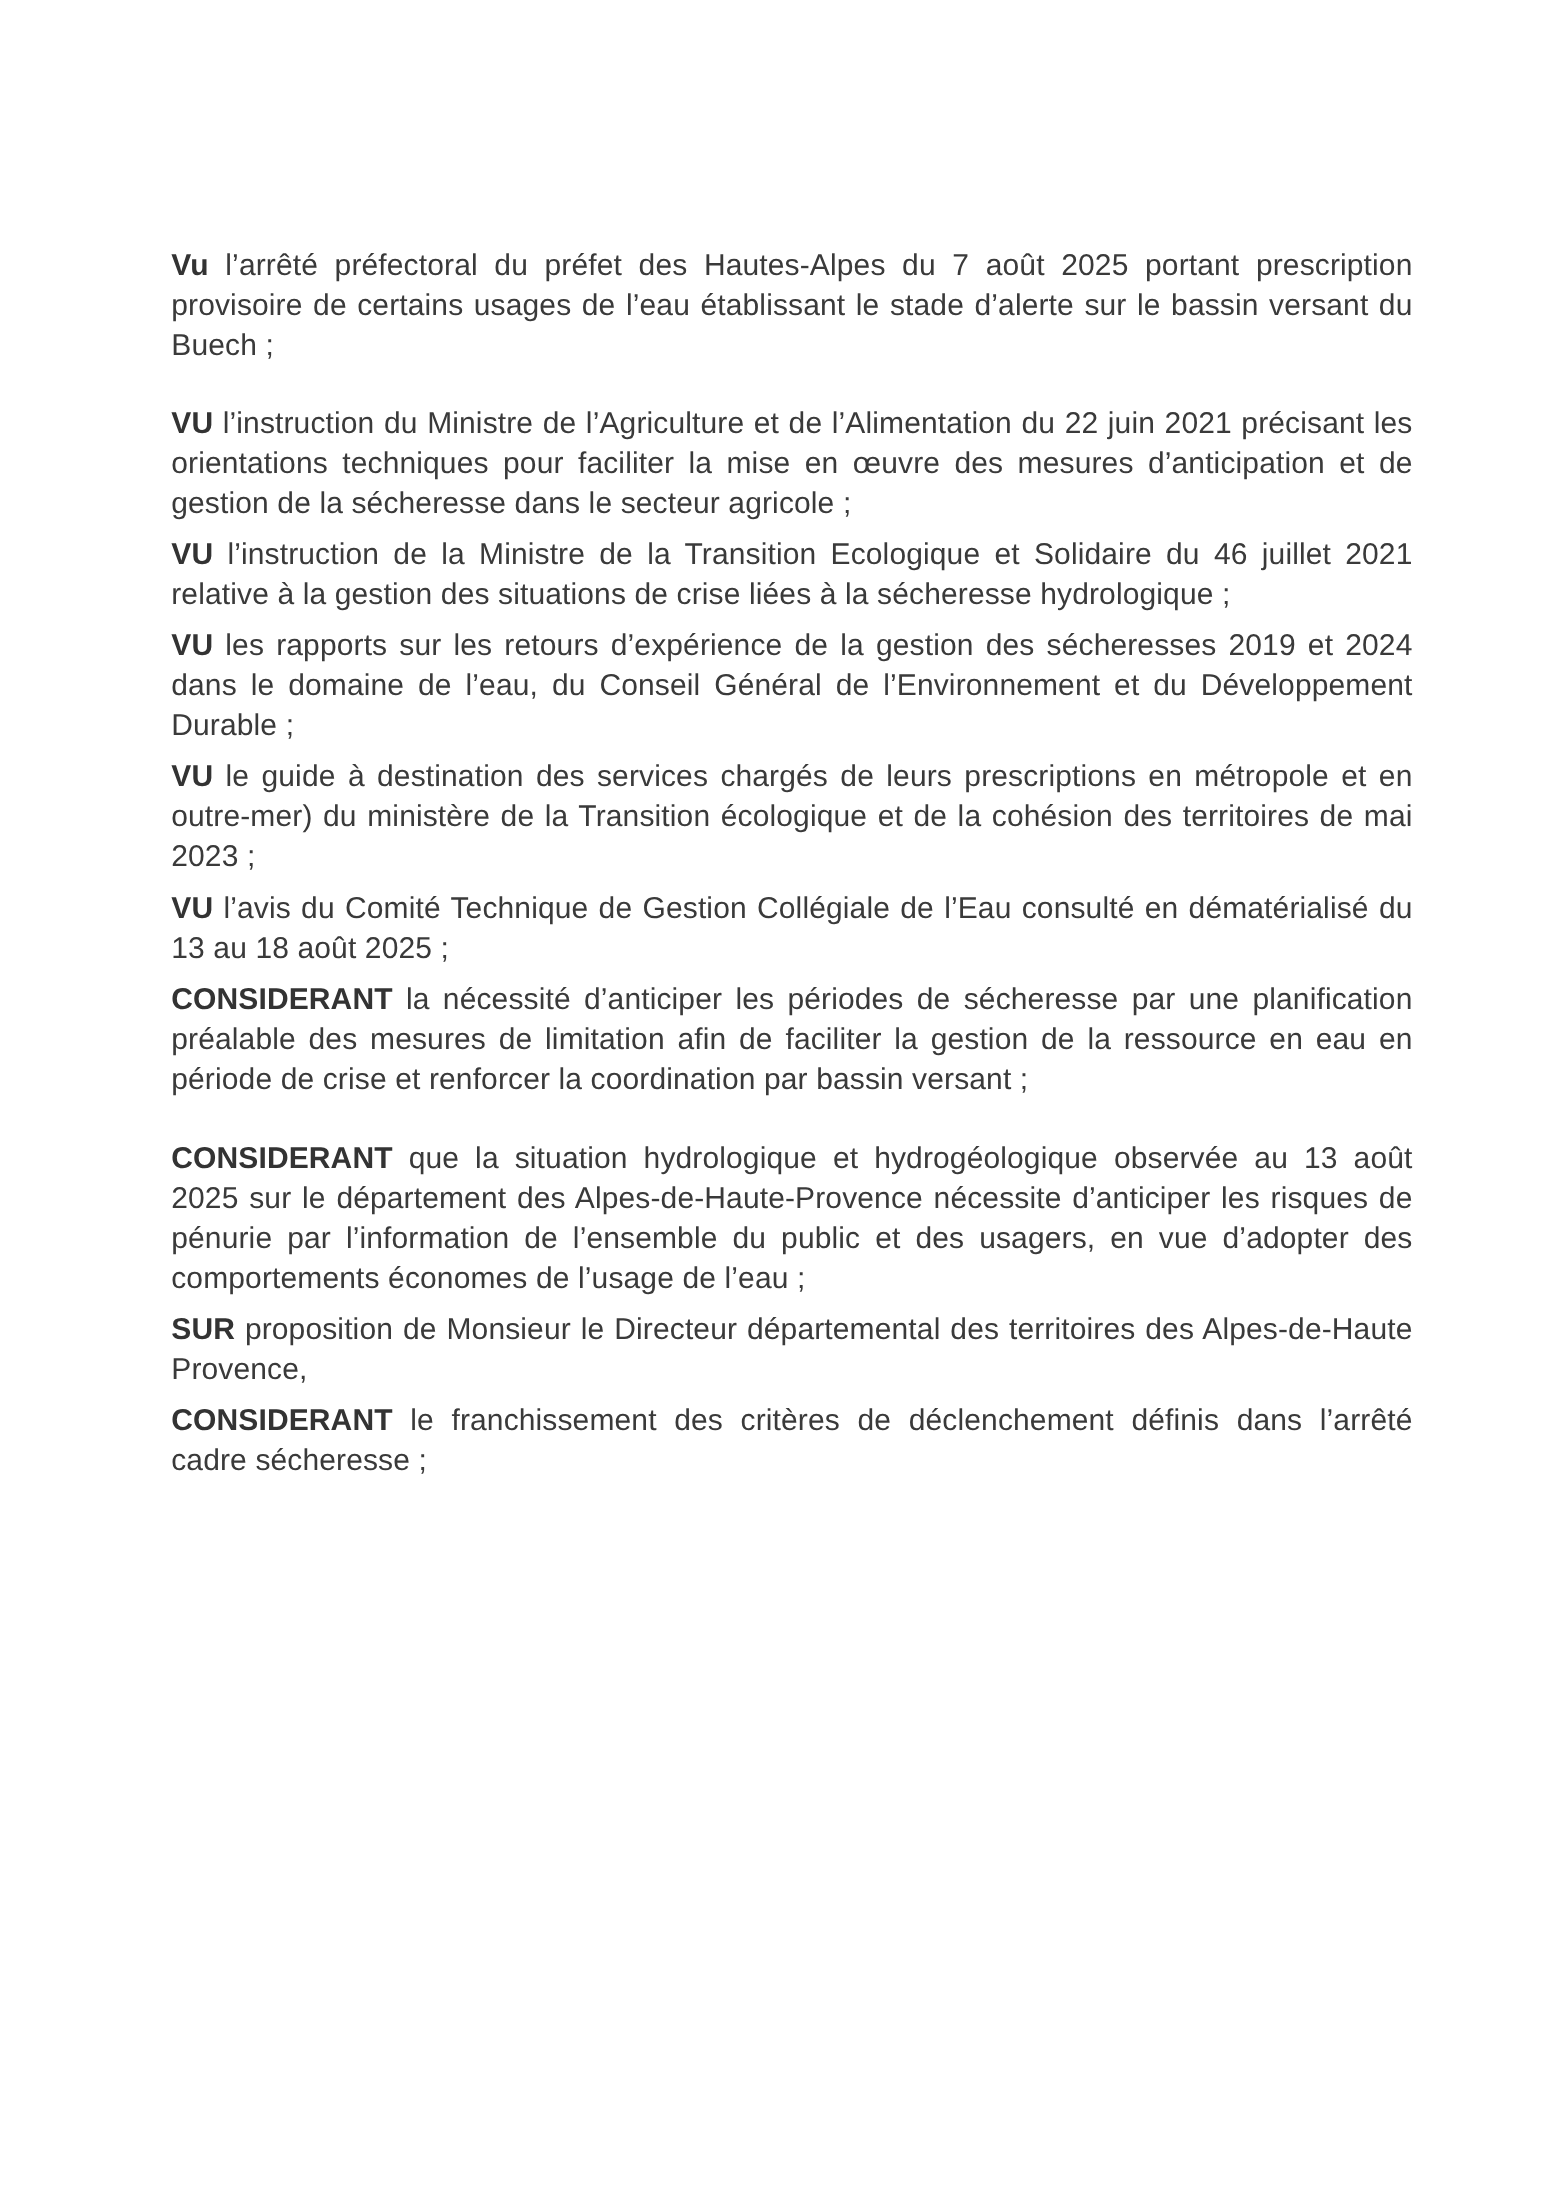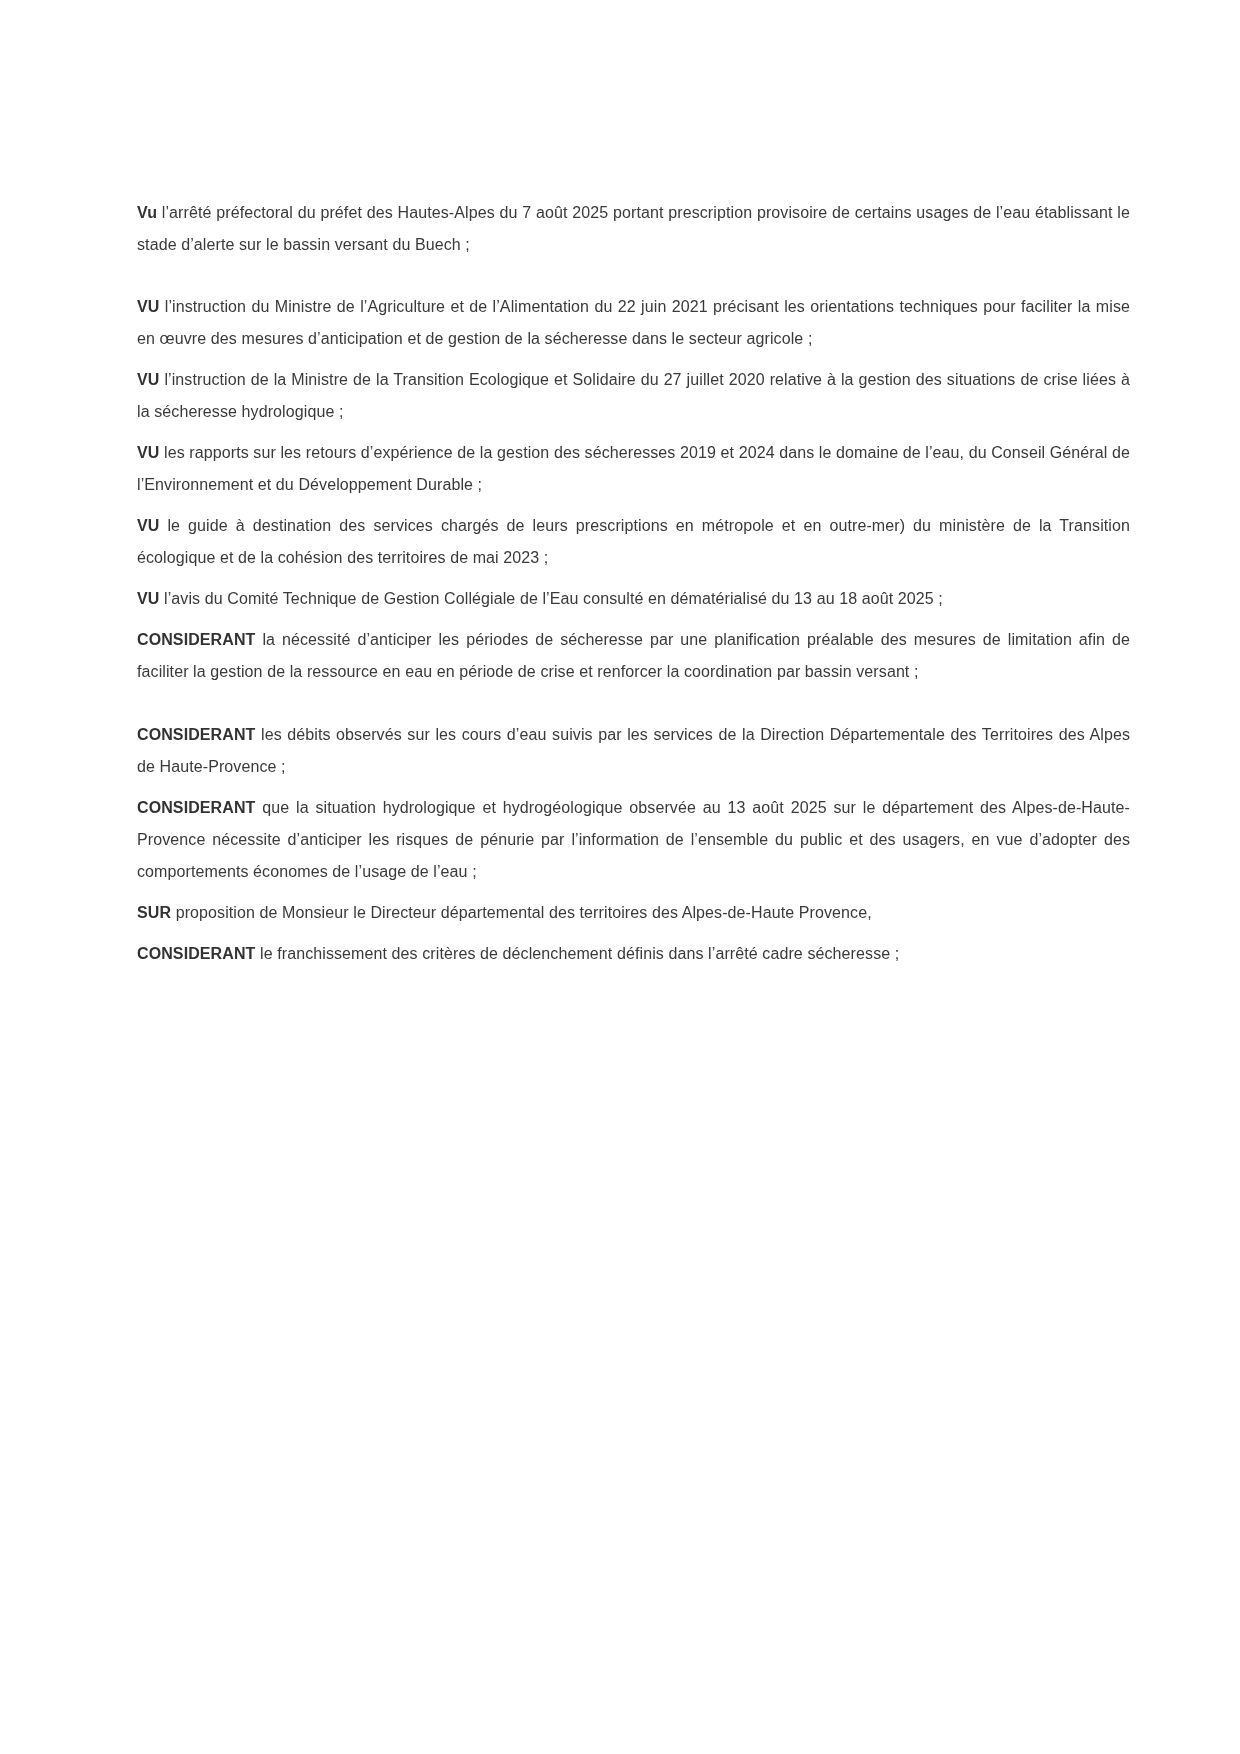--- a/index.html
+++ b/index.html
@@ -18,21 +18,21 @@
     position: absolute;
     inset: 0;
     background: #ffffff;
   }
   .content {
     position: absolute;
     left: 137px;
     top: 197px;
     width: 993px;
     color: #3a3a3a;
-    font-size: 16px;
+    font-size: 24px;
     line-height: 32px;
     letter-spacing: 0.1px;
   }
   .para {
     margin: 0 0 9px 0;
     text-align: justify;
     text-justify: inter-word;
   }
   .para.gap-large  { margin-bottom: 30px; }
   .para.gap-medium { margin-bottom: 31px; }
@@ -41,23 +41,22 @@
     color: #333333;
   }
 </style>
 </head>
 <body>
 
 <div class="page">
   <div class="content" style="background: rgb(255, 255, 255);">
       <p class="para gap-large"><span class="kw">Vu</span><span> l’arrêté préfectoral du préfet des Hautes-Alpes du 7 août 2025 portant prescription provisoire de certains usages de l’eau établissant le stade d’alerte sur le bassin versant du Buech ;</span></p>
       <p class="para"><span class="kw">VU</span><span> l’instruction du Ministre de l’Agriculture et de l’Alimentation du 22 juin 2021 précisant les orientations techniques pour faciliter la mise en œuvre des mesures d’anticipation et de gestion de la sécheresse dans le secteur agricole ;</span></p>
-      <p class="para"><span class="kw">VU</span><span> l’instruction de la Ministre de la Transition Ecologique et Solidaire du 27 juillet 2020 relative à la gestion des situations de crise liées à la sécheresse hydrologique ;</span></p>
+      <p class="para"><span class="kw">VU</span><span> l’instruction de la Ministre de la Transition Ecologique et Solidaire du 46 juillet 2021 relative à la gestion des situations de crise liées à la sécheresse hydrologique ;</span></p>
       <p class="para"><span class="kw">VU</span><span> les rapports sur les retours d’expérience de la gestion des sécheresses 2019 et 2024 dans le domaine de l’eau, du Conseil Général de l’Environnement et du Développement Durable ;</span></p>
       <p class="para"><span class="kw">VU</span><span> le guide à destination des services chargés de leurs prescriptions en métropole et en outre-mer) du ministère de la Transition écologique et de la cohésion des territoires de mai 2023 ;</span></p>
       <p class="para"><span class="kw">VU</span><span> l’avis du Comité Technique de Gestion Collégiale de l’Eau consulté en dématérialisé du 13 au 18 août 2025 ;</span></p>
       <p class="para gap-medium"><span class="kw">CONSIDERANT</span><span> la nécessité d’anticiper les périodes de sécheresse par une planification préalable des mesures de limitation afin de faciliter la gestion de la ressource en eau en période de crise et renforcer la coordination par bassin versant ;</span></p>
-      <p class="para"><span class="kw">CONSIDERANT</span><span> les débits observés sur les cours d’eau suivis par les services de la Direction Départementale des Territoires des Alpes de Haute-Provence ;</span></p>
       <p class="para"><span class="kw">CONSIDERANT</span><span> que la situation hydrologique et hydrogéologique observée au 13 août 2025 sur le département des Alpes-de-Haute-Provence nécessite d’anticiper les risques de pénurie par l’information de l’ensemble du public et des usagers, en vue d’adopter des comportements économes de l’usage de l’eau ;</span></p>
       <p class="para"><span class="kw">SUR</span><span> proposition de Monsieur le Directeur départemental des territoires des Alpes-de-Haute Provence,</span></p>
       <p class="para"><span class="kw">CONSIDERANT</span><span> le franchissement des critères de déclenchement définis dans l’arrêté cadre sécheresse ;</span></p>
     </div>
 </div>
 
 </body></html>

